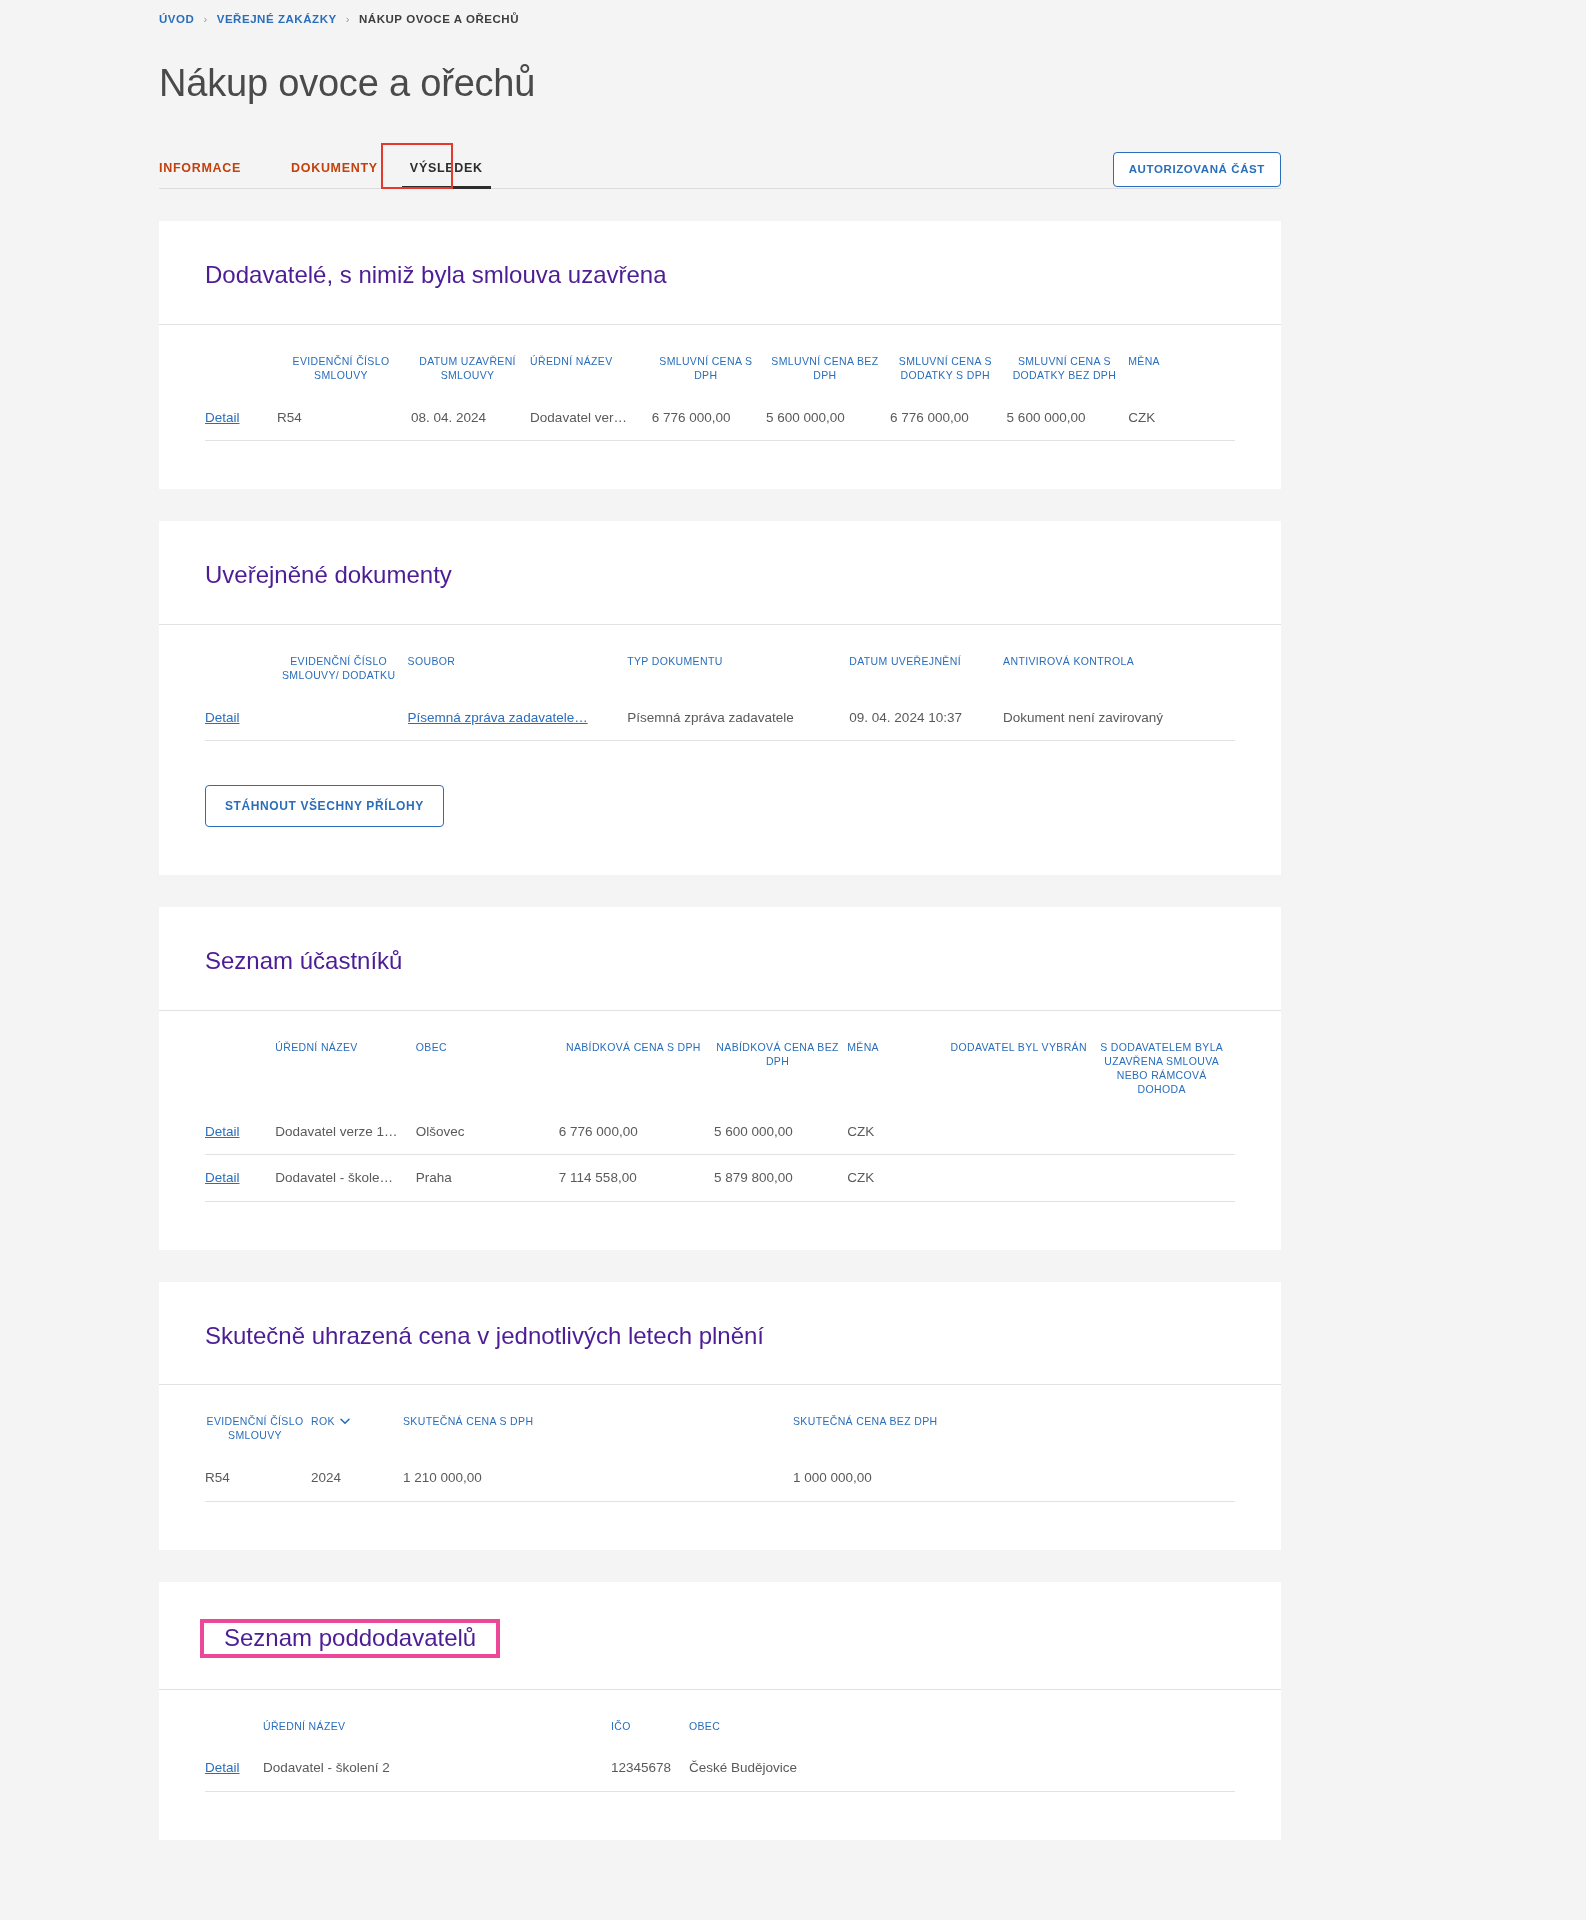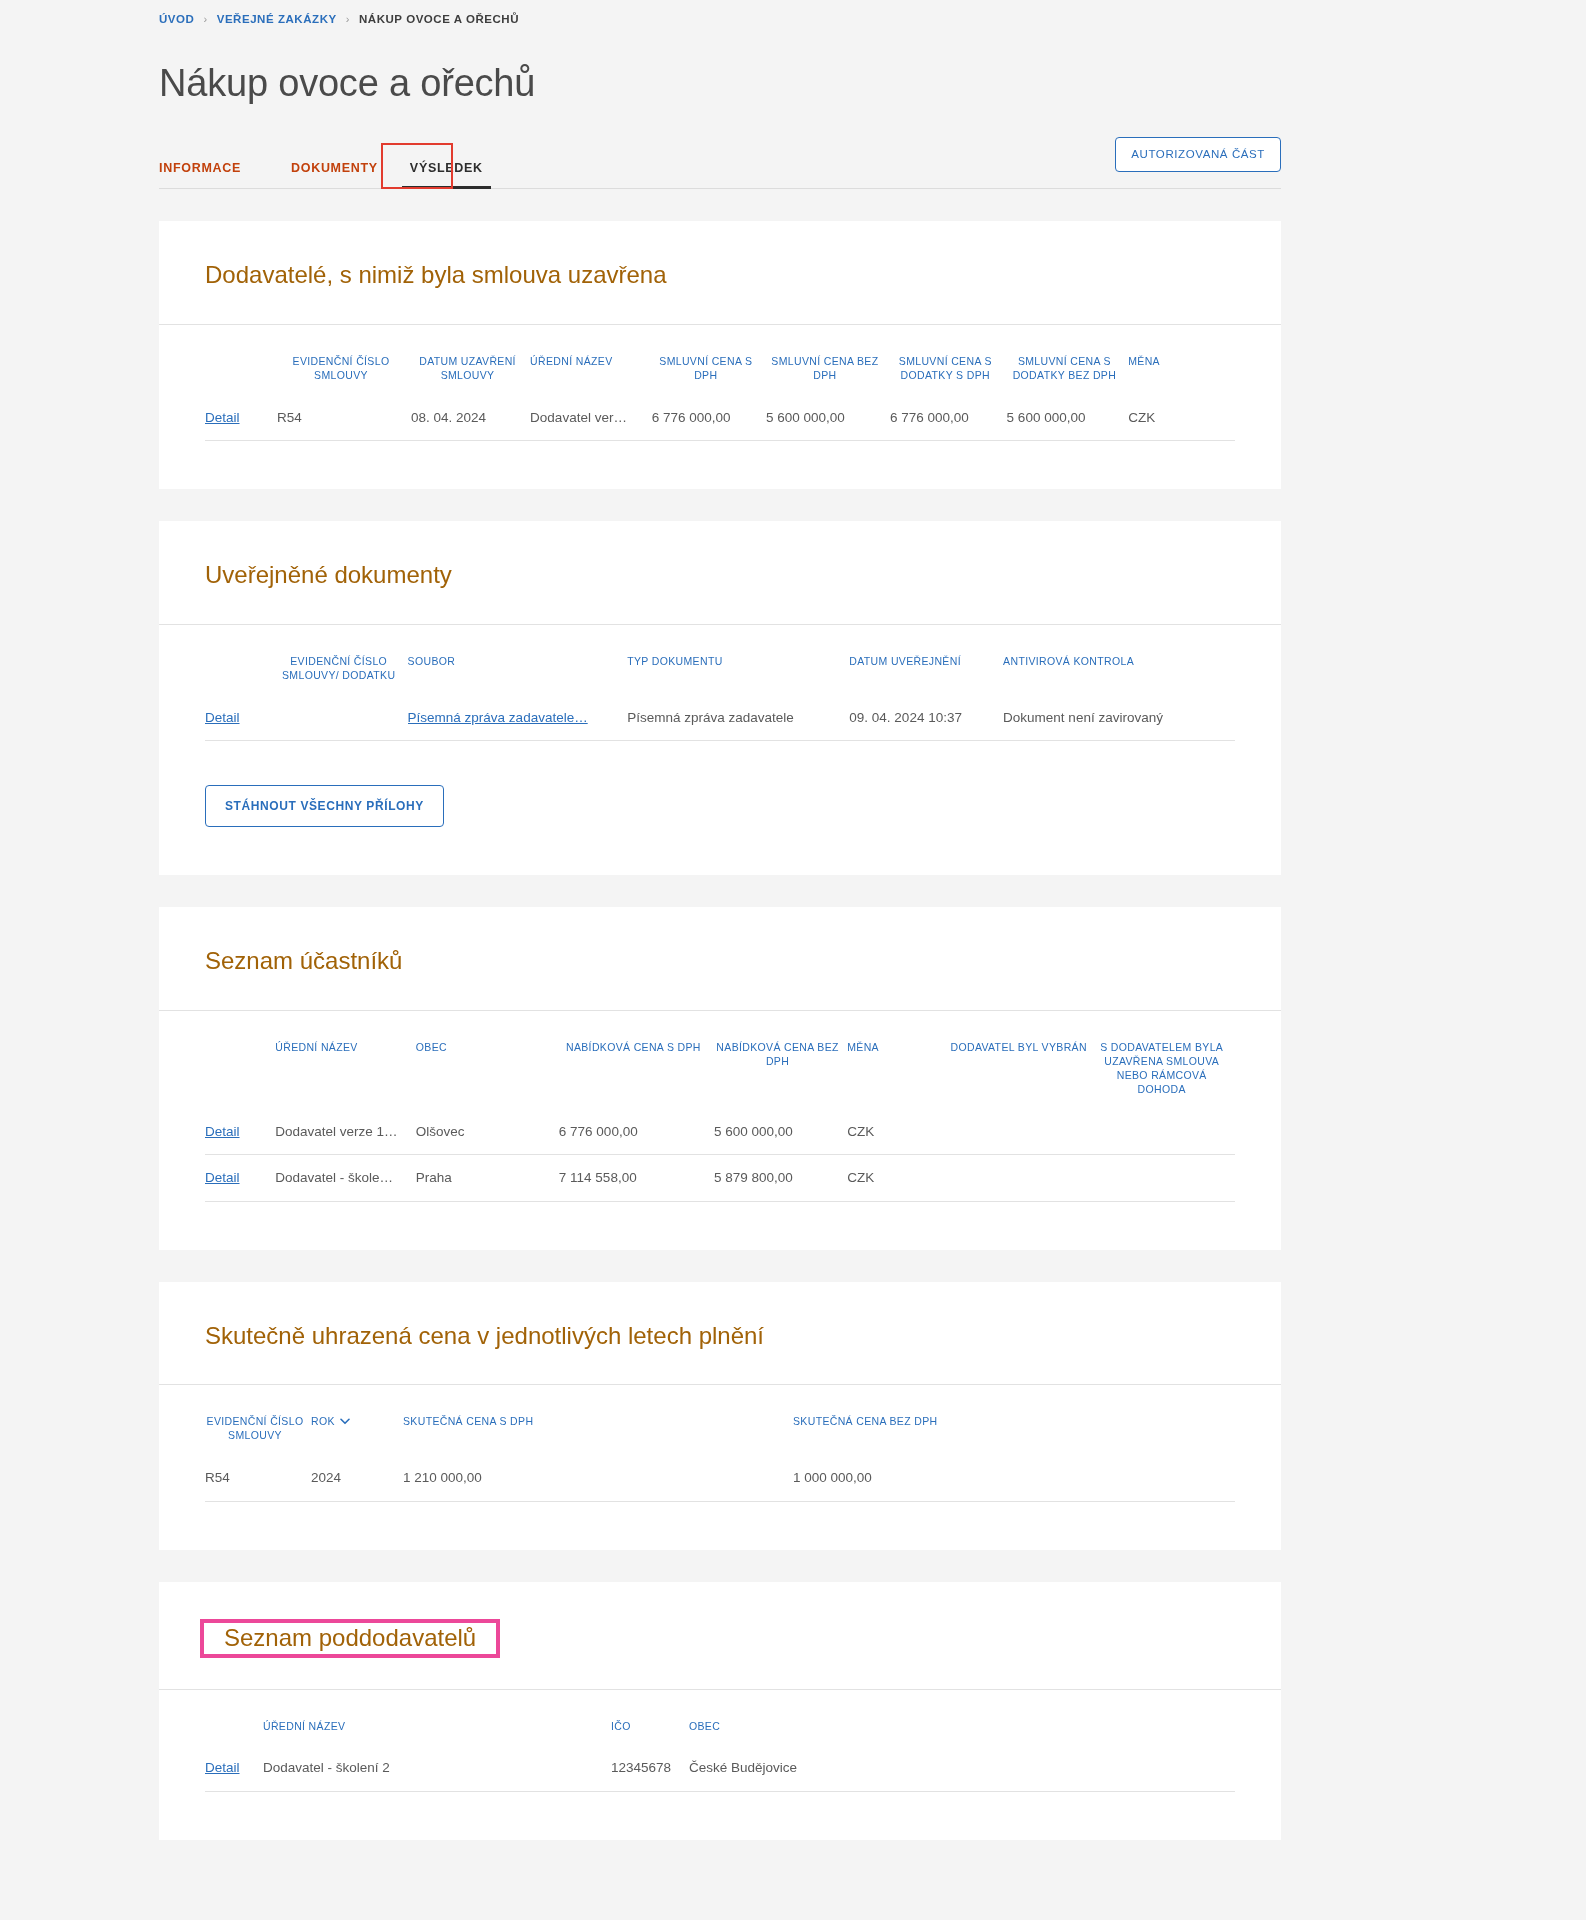--- a/index.html
+++ b/index.html
@@ -98,48 +98,48 @@
     background: #2d2d2d;
   }
   .tab-annot {
     position: absolute;
     border: 2px solid #e23b2e;
     pointer-events: none;
   }
   .authbtn {
     position: absolute;
     right: 0;
-    bottom: 16px;
+    bottom: 1px;
     border: 1px solid #2a6ebb;
     border-radius: 4px;
     background: #fff;
     color: #2a6ebb;
     font-family: inherit;
     font-size: 11.5px;
-    font-weight: 400;
+    font-weight: 700;
     letter-spacing: 0.6px;
     padding: 11px 15px;
     cursor: pointer;
     line-height: 1;
   }
 
   
   .card {
     background: #ffffff;
     margin-top: 32px;
     padding: 0;
   }
   .card-head {
     padding: 40px 46px 34px 46px;
     border-bottom: 1px solid #e2e2e2;
   }
   .card-title {
     font-size: 24px;
     font-weight: 400;
-    color: #a16207;
+    color: #4c1d95;
     margin: 0;
     line-height: 1.2;
     display: inline-block;
   }
   .card-title.annotated {
     border: 4px solid #ec4899;
     padding: 1px 20px;
     margin: -3px -5px;
   }
   .card-body {

